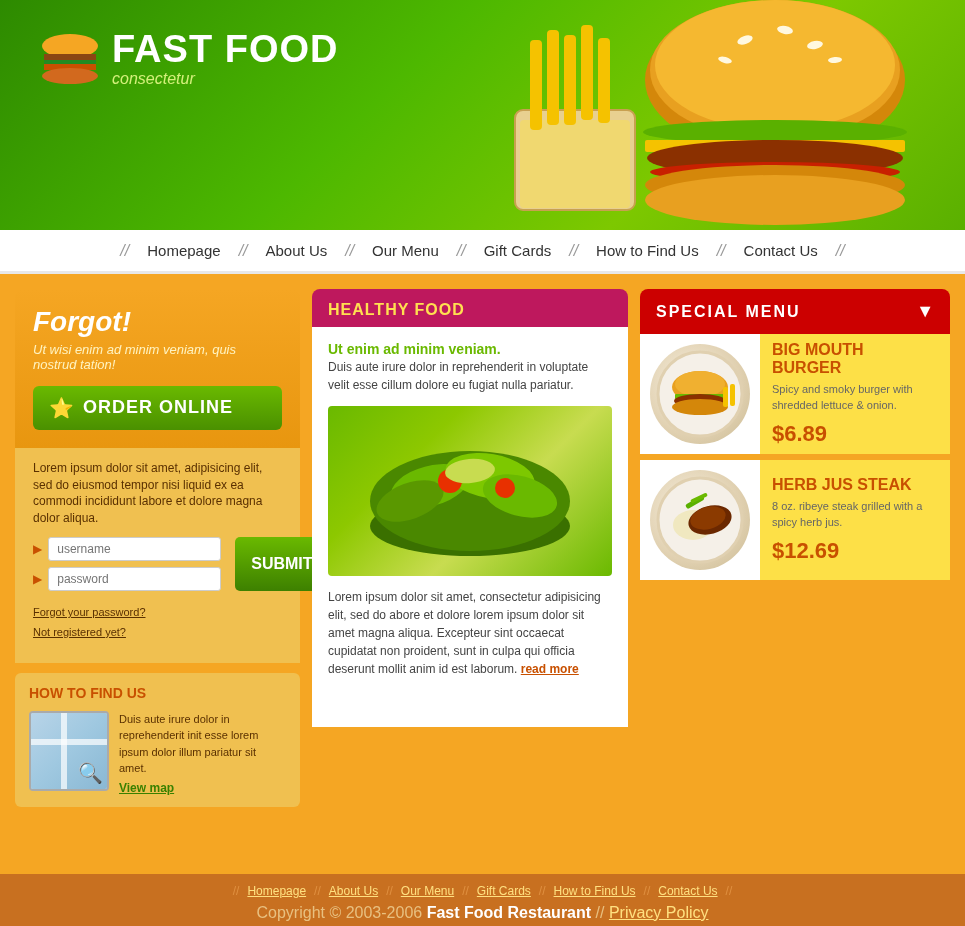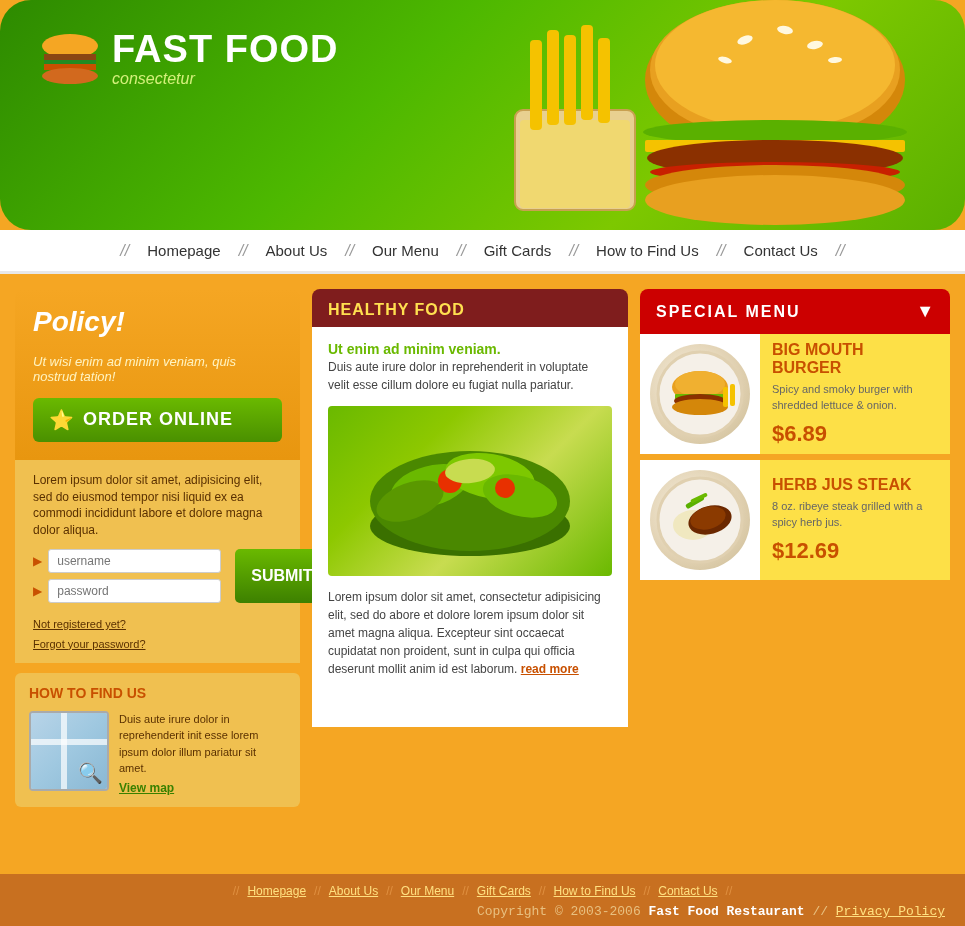--- a/index.html
+++ b/index.html
@@ -7,21 +7,20 @@
 
     
     .header {
       background: linear-gradient(135deg, #2d8a00 0%, #4db800 40%, #7dc800 70%, #5ab000 100%);
       height: 230px;
       position: relative;
       overflow: hidden;
       display: flex;
       align-items: flex-start;
       padding: 30px 40px;
-      border-radius: 31px;
     }
     .header-logo {
       display: flex;
       align-items: center;
       gap: 12px;
       z-index: 2;
     }
     .burger-icon-logo {
       width: 60px;
       height: 50px;
@@ -90,21 +89,21 @@
       color: white;
       font-size: 28px;
       font-style: italic;
       font-weight: bold;
       line-height: 1.1;
     }
     .welcome-sub {
       color: #fff3c0;
       font-size: 13px;
       font-style: italic;
-      margin-top: 16px;
+      margin-top: 4px;
     }
     .order-btn {
       background: linear-gradient(180deg, #6ab900 0%, #4a9000 100%);
       border: none;
       border-radius: 6px;
       color: white;
       font-size: 18px;
       font-weight: bold;
       text-transform: uppercase;
       padding: 10px 16px;
@@ -113,21 +112,21 @@
       align-items: center;
       gap: 8px;
       margin-top: 14px;
       width: 100%;
       letter-spacing: 1px;
     }
     .star-icon { font-size: 20px; }
 
     .login-section {
       background: #f0c050;
-      padding: 12px 18px 8px;
+      padding: 12px 18px 20px;
     }
     .login-desc {
       font-size: 12px;
       color: #5a3000;
       line-height: 1.4;
       margin-bottom: 10px;
     }
     .login-row {
       display: flex;
       align-items: center;
@@ -208,21 +207,21 @@
     .map-search-icon { position: absolute; bottom: 4px; right: 4px; font-size: 20px; }
     .find-us-text { font-size: 11px; color: #5a3000; line-height: 1.5; }
     .view-map-link { color: #3a8000; font-size: 12px; font-weight: bold; text-decoration: underline; display: block; margin-top: 4px; }
 
     
     .middle-content {
       flex: 1;
       margin: 0 12px;
     }
     .healthy-food-box {
-      background: #7f1d1d;
+      background: #be185d;
       border-radius: 8px 8px 0 0;
       padding: 12px 16px 8px;
     }
     .healthy-food-title {
       color: #ffe050;
       font-size: 16px;
       font-weight: bold;
       text-transform: uppercase;
       letter-spacing: 1px;
     }
@@ -350,24 +349,23 @@
       flex-wrap: wrap;
     }
     .footer-nav a {
       color: #ffe080;
       font-size: 12px;
       text-decoration: underline;
       padding: 0 8px;
     }
     .footer-sep { color: #e09040; font-size: 12px; }
     .footer-copy {
-      text-align: right;
-      font-size: 13px;
+      text-align: center;
+      font-size: 16px;
       color: #e8c080;
-      font-family: Liberation Mono, monospace;
     }
     .footer-copy strong { color: white; }
     .footer-copy a { color: #ffe080; }
   </style>
 </head>
 <body>
 
 <div class="header">
   <div class="header-logo">
     <svg class="burger-icon-logo" viewBox="0 0 60 50" xmlns="http://www.w3.org/2000/svg">
@@ -435,21 +433,21 @@
   <a href="#">How to Find Us</a>
   <span class="nav-sep">//</span>
   <a href="#">Contact Us</a>
   <span class="nav-sep">//</span>
 </nav>
 
 <div class="main-content">
 
   <div class="sidebar">
     <div class="welcome-box">
-      <div class="welcome-title">Policy!</div>
+      <div class="welcome-title">Forgot!</div>
       <div class="welcome-sub">Ut wisi enim ad minim veniam, quis nostrud tation!</div>
       <button class="order-btn">
         <span class="star-icon">⭐</span>
         <span>ORDER ONLINE</span>
       </button>
     </div>
 
     <div class="login-section">
       <p class="login-desc">Lorem ipsum dolor sit amet, adipisicing elit, sed do eiusmod tempor nisi liquid ex ea commodi  incididunt labore et dolore magna dolor aliqua.</p>
       <div style="display:flex; align-items:flex-start; gap:6px;">
@@ -459,22 +457,22 @@
             <input class="login-input" type="text" placeholder="username" style="">
           </div>
           <div class="login-row">
             <span class="login-arrow">▶</span>
             <input class="login-input" type="password" placeholder="password" style="">
           </div>
         </div>
         <button class="submit-btn">SUBMIT</button>
       </div>
       <div class="login-links">
+        <a href="#">Forgot your password?</a>
         <a href="#">Not registered yet?</a>
-        <a href="#">Forgot your password?</a>
       </div>
     </div>
 
     <div class="find-us-box">
       <div class="find-us-title">HOW TO FIND US</div>
       <div class="find-us-content">
         <div class="map-thumb">
           <div class="map-thumb-inner">
             <div class="map-road1"></div>
             <div class="map-road2"></div>

